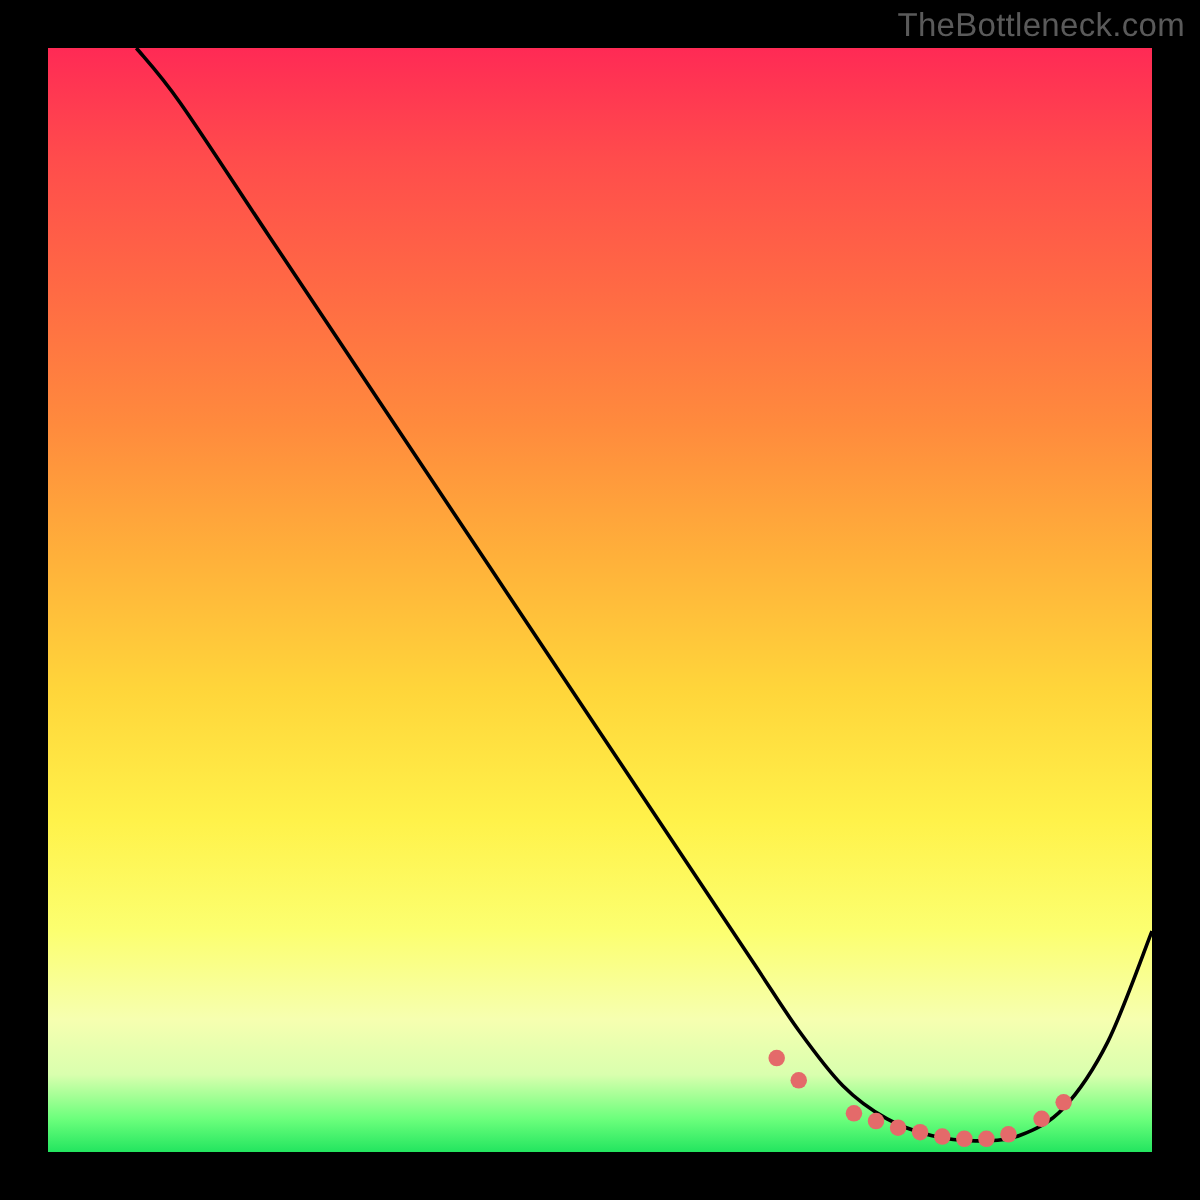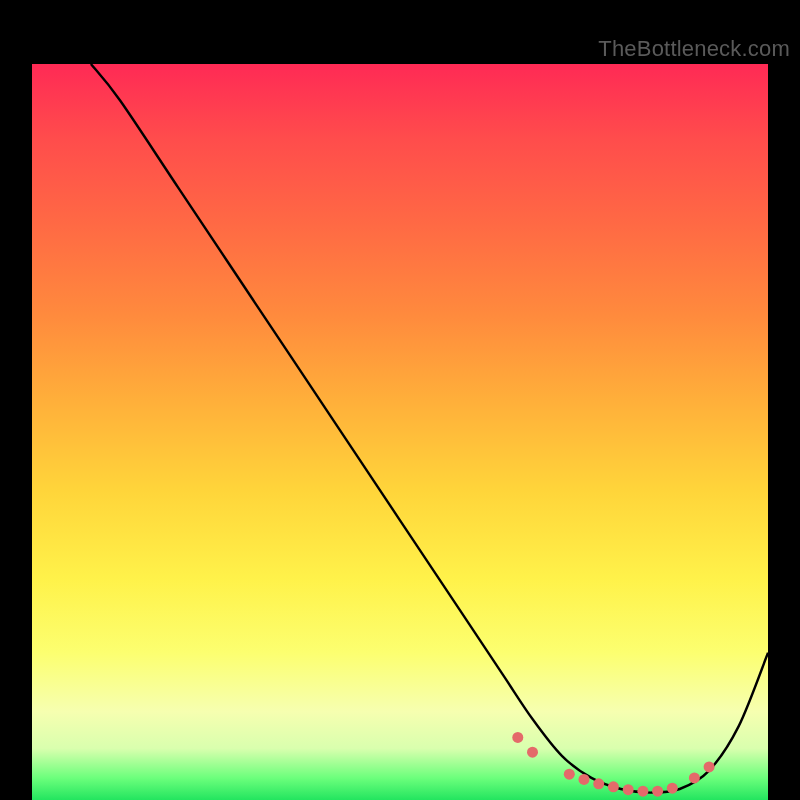--- a/index.html
+++ b/index.html
@@ -9,21 +9,20 @@
     height: 800px;
     background: #000;
     overflow: hidden;
     font-family: Arial, Helvetica, sans-serif;
   }
   .frame {
     position: relative;
     width: 800px;
     height: 568px;
     background: #000;
-    margin-top: 32px;
   }
   .watermark {
     position: absolute;
     top: 4px;
     right: 10px;
     color: #5a5a5a;
     font-size: 22px;
     font-weight: 500;
     letter-spacing: 0.2px;
     user-select: none;

